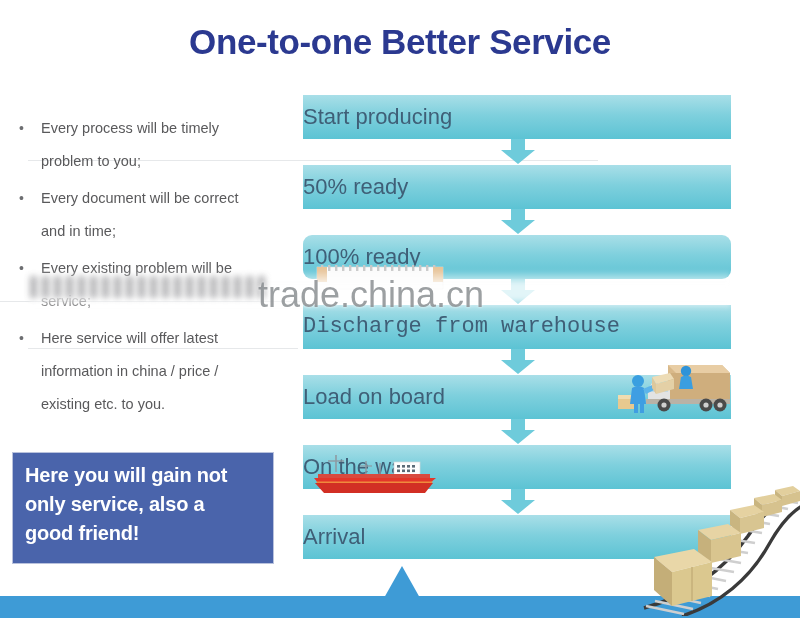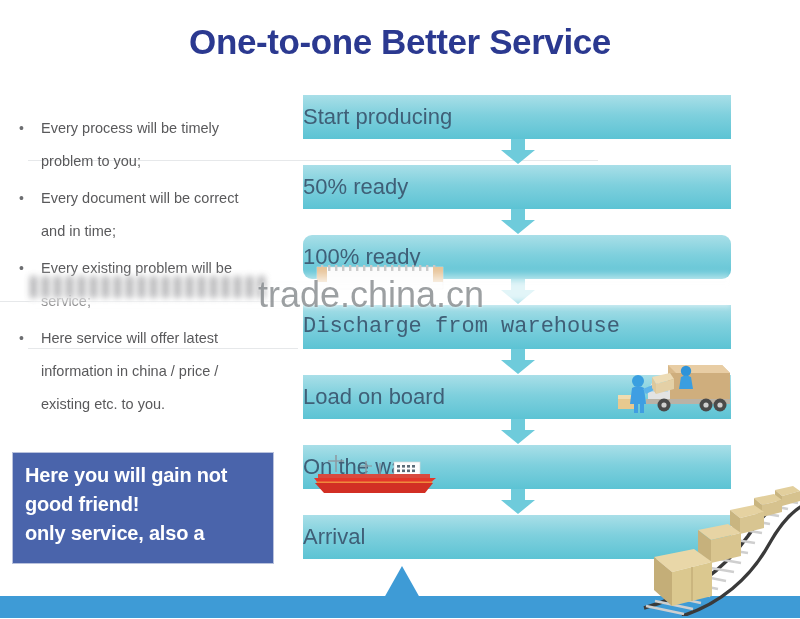--- a/index.html
+++ b/index.html
@@ -257,22 +257,22 @@
       <span class="bullet-dot">•</span>
       <span class="bullet-line">Here service will offer latest</span>
       <span class="bullet-line">information in china / price /</span>
       <span class="bullet-line">existing etc. to you.</span>
     </div>
   </div>
 
   <div id="promise-box">
     <div class="ptext">
       <span>Here you will gain not</span>
+      <span>only service, also a</span>
       <span>good friend!</span>
-      <span>only service, also a</span>
     </div>
   </div>
 
   <div id="flow">
 
     <div class="flow-bar" style="top:0px;">
       <span class="flow-label">Start producing</span>
     </div>
     <div class="flow-arrow" style="top:44px;">
       <svg width="38" height="26" viewBox="0 0 38 26">

